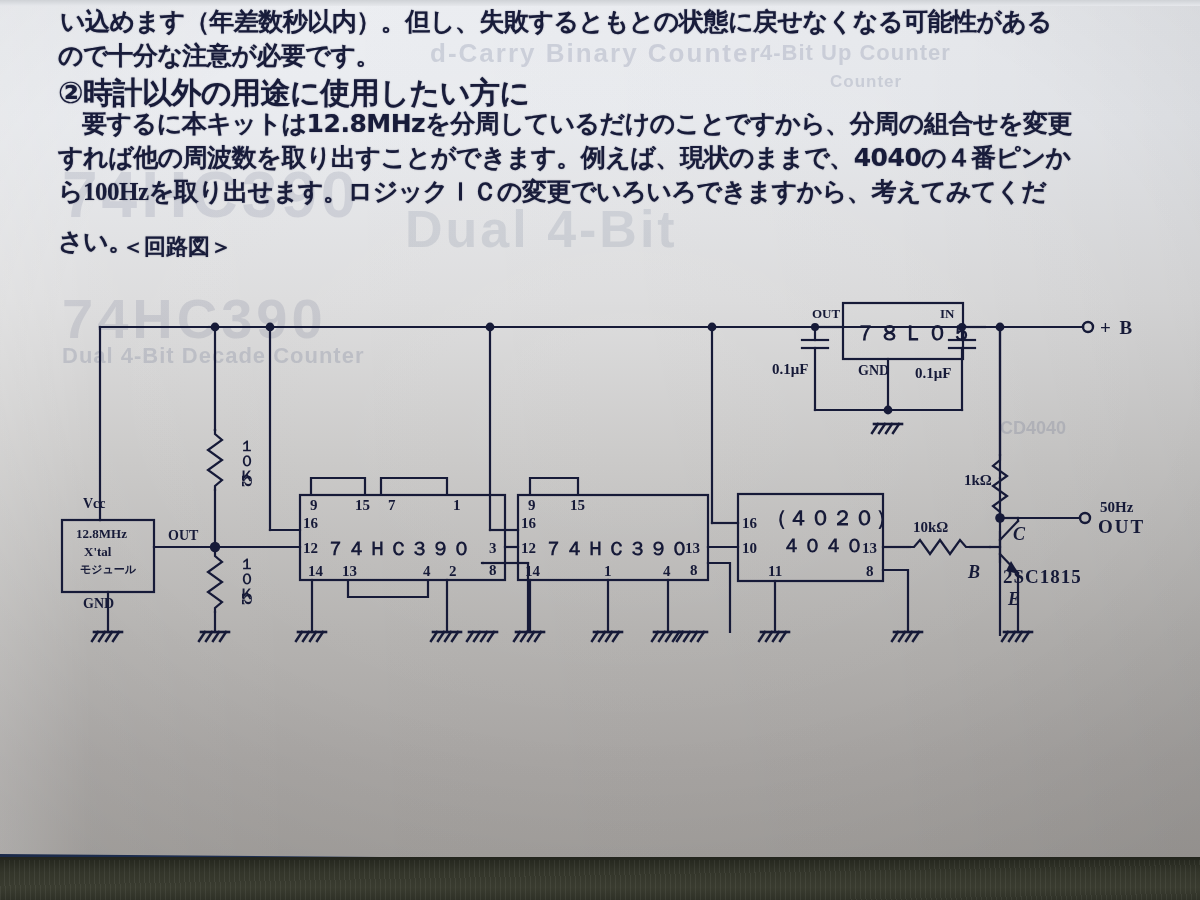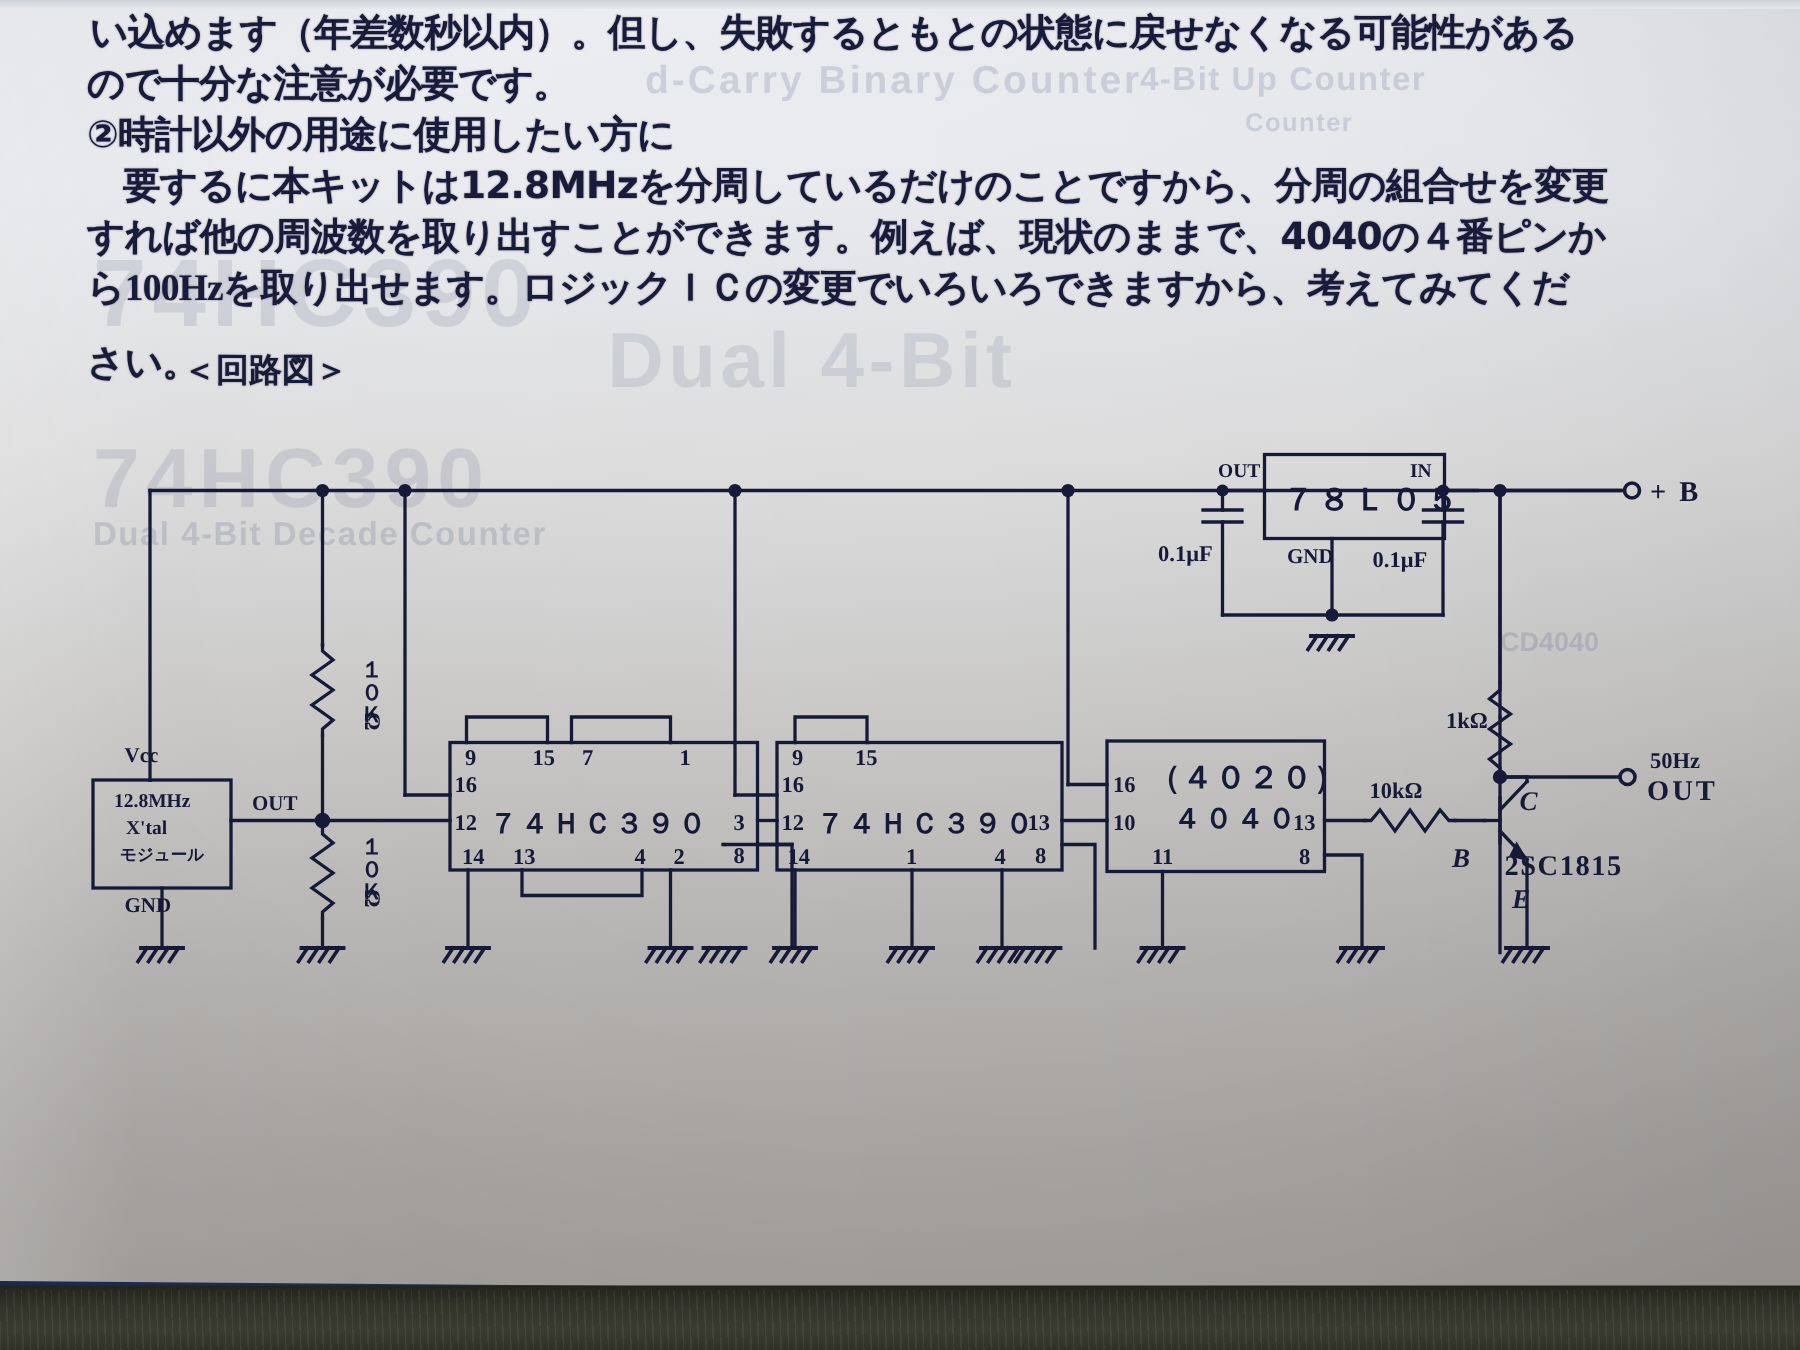--- a/index.html
+++ b/index.html
@@ -49,21 +49,21 @@
     position:absolute;
     color:#181c3a;
     font-family:"DejaVu Sans", sans-serif;
     font-weight:bold;
     letter-spacing:-0.5px;
     white-space:nowrap;
     text-shadow:0 0 1.3px rgba(25,28,60,0.55);
   }
   #jp1{left:60px;top:5px;font-size:25px;}
   #jp2{left:58px;top:39px;font-size:25px;}
-  #jp3{left:58px;top:73px;font-size:25px;}
+  #jp3{left:58px;top:73px;font-size:30px;}
   #jp4{left:82px;top:107px;font-size:25px;}
   #jp5{left:58px;top:141px;font-size:25px;}
   #jp6{left:58px;top:175px;font-size:25px;font-family:Liberation Serif, serif;}
   #jp7{left:58px;top:209px;font-size:25px;margin-top:16px;}
 
   #kairozu{left:122px;top:232px;font-size:22px;font-weight:bold;letter-spacing:0px;}
   #heading50{left:140px;top:264px;font-size:25px;font-weight:bold;letter-spacing:-1px;}
 
   
   .ghost{
@@ -74,21 +74,21 @@
     white-space:nowrap;
     pointer-events:none;
   }
   #g1{left:430px;top:38px;font-size:26px;letter-spacing:2px;}
   #g2{left:760px;top:40px;font-size:22px;letter-spacing:1px;}
   #g3{left:830px;top:72px;font-size:17px;letter-spacing:1px;}
   #g4{left:62px;top:158px;font-size:64px;letter-spacing:4px;color:rgba(60,72,110,0.13);}
   #g5{left:62px;top:286px;font-size:56px;letter-spacing:4px;color:rgba(60,72,110,0.13);}
   #g6{left:62px;top:343px;font-size:22px;letter-spacing:1px;}
   #g7{left:415px;top:375px;font-size:17px;letter-spacing:1px;}
-  #g8{left:405px;top:211px;font-size:52px;letter-spacing:3px;color:rgba(60,72,110,0.12);}
+  #g8{left:405px;top:199px;font-size:52px;letter-spacing:3px;color:rgba(60,72,110,0.12);}
   #g9{left:700px;top:195px;font-size:52px;letter-spacing:3px;color:rgba(60,72,110,0.12);}
   #g10{left:1000px;top:418px;font-size:18px;}
 
   
   #schematic{position:absolute;left:0;top:0;width:1200px;height:900px;}
   #schematic text{
     font-family:"Liberation Serif", serif;
     fill:#161a38;
     font-weight:bold;
   }

